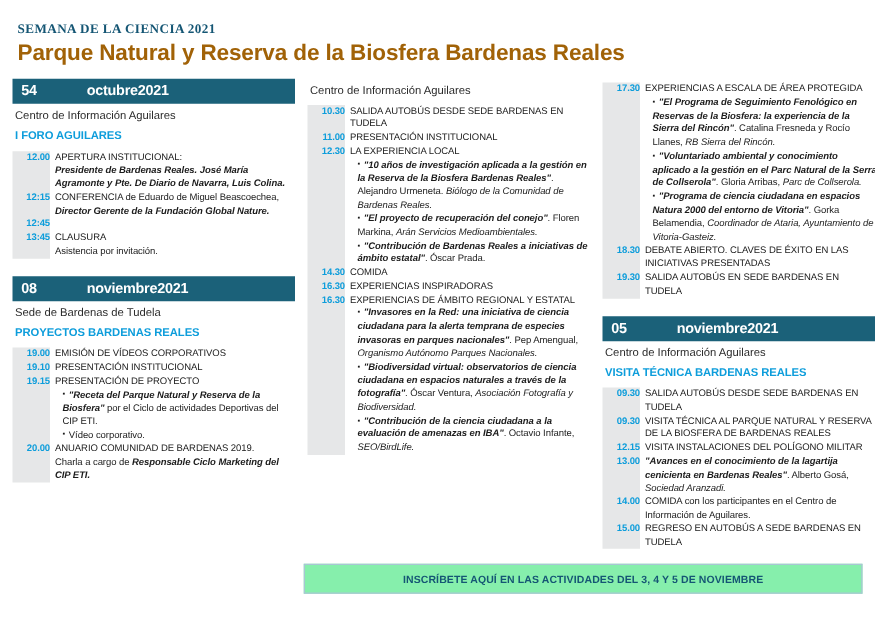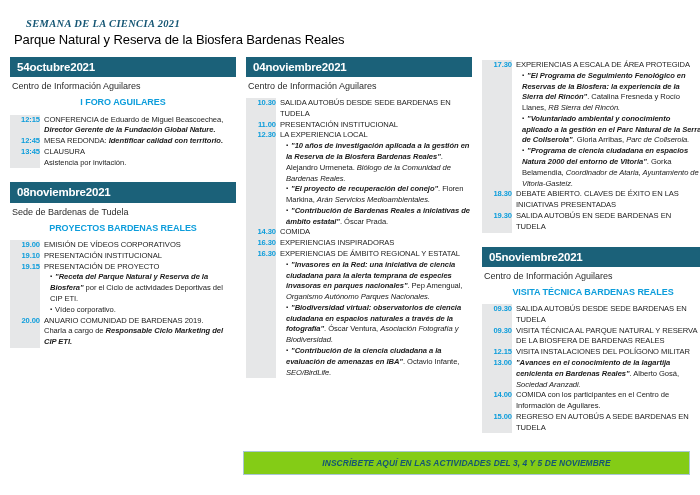--- a/index.html
+++ b/index.html
@@ -9,46 +9,46 @@
     font-family:"Liberation Sans", sans-serif;
     color:#1b1b1b;
   }
   .page{position:relative;width:700px;height:495px;box-sizing:border-box;padding:18px 10px 0 10px;}
 
   
   .masthead{padding-left:4px;}
   .kicker{
     font-family:"Liberation Serif", serif;
     font-size:10.5px;font-weight:700;letter-spacing:.35px;
-    color:#155674;margin:0 0 3px 12px;font-style:italic;
+    color:#155674;margin:0 0 3px 0;
   }
   .maintitle{
-    font-size:13px;font-weight:400;letter-spacing:-.1px;
-    color:#000000;margin:0 0 10px 0;white-space:nowrap;
+    font-size:18px;font-weight:700;letter-spacing:-.1px;
+    color:#a16207;margin:0 0 10px 0;white-space:nowrap;
   }
 
   
   .cols{display:flex;gap:10px;align-items:flex-start;}
   .col{width:226px;flex:0 0 226px;}
   .col3{width:222px;flex:0 0 222px;}
 
   
   .daybar{
     background:#1b6179;color:#ffffff;
     font-size:11.5px;font-weight:700;letter-spacing:-.2px;
     padding:3px 6px 3px 7px;line-height:1.25;
   }
   .daybar .d-num{font-weight:700;}
-  .daybar .d-mon{font-weight:700;}
+  .daybar .d-mon{font-weight:700;padding-left:40px;}
   .venue{
     font-size:9px;color:#2b2b2b;padding:4px 2px 2px 2px;line-height:1.3;
   }
   .section-title{
     font-size:9px;font-weight:700;color:#0d9ddb;letter-spacing:-.05px;
-    padding:2px 2px 3px 2px;line-height:1.28;text-align:center;
+    padding:2px 2px 3px 2px;line-height:1.28;
   }
 
   
   .sched{position:relative;margin-top:3px;}
   .sched:before{
     content:"";position:absolute;left:0;top:0;bottom:0;width:30px;
     background:#e6e7e8;
   }
   .row{display:flex;position:relative;z-index:1;align-items:flex-start;}
   .time{
@@ -65,22 +65,21 @@
   .bullet{display:block;text-indent:0;padding-left:6px;}
   .bullet:before{content:"\25AA";font-size:6px;margin-right:3px;vertical-align:1px;}
   .cont{display:block;padding-left:0;}
   .spacer{height:14px;}
 
   
   .cta{
     position:absolute;left:243px;top:451px;width:447px;height:24px;
     border:1px solid #a9c6d4;box-sizing:border-box;
     display:flex;align-items:center;justify-content:center;
-    background:#84cc16;
-    font-style:italic;
+    background:#86efac;
   }
   .cta span{
     font-size:8.4px;font-weight:700;color:#155674;letter-spacing:.1px;
   }
 </style>
 </head>
 <body>
 
 <div class="page">
 
@@ -90,26 +89,29 @@
   </div>
 
   <div class="cols">
     <div class="col">
         <div>
           <div class="daybar"><span class="d-num">54</span><span class="d-mon">octubre</span><span class="d-yr">2021</span></div>
           <div class="venue">Centro de Información Aguilares</div>
           <div class="section-title">I FORO AGUILARES</div>
           <div class="sched">
             <div class="row">
+              <div class="time">12.00</div>
+              <div class="txt">APERTURA INSTITUCIONAL:<span class="cont"><i class="bi">Presidente de Bardenas Reales. José María Agramonte y Pte. De Diario de Navarra, Luis Colina.</i></span></div>
+            </div>
+            <div class="row">
               <div class="time">12:15</div>
               <div class="txt">CONFERENCIA de Eduardo de Miguel Beascoechea, <span class="cont"><i class="bi">Director Gerente de la Fundación Global Nature.</i></span></div>
             </div>
             <div class="row">
               <div class="time">12:45</div>
-              <div class="txt">MESA REDONDA: <i class="bi">Identificar calidad con territorio.</i></div>
             </div>
             <div class="row">
               <div class="time">13:45</div>
               <div class="txt">CLAUSURA<span class="cont">Asistencia por invitación.</span></div>
             </div>
           </div>
         </div>
         <div class="spacer"></div>
         <div>
           <div class="daybar"><span class="d-num">08</span><span class="d-mon">noviembre</span><span class="d-yr">2021</span></div>
@@ -130,21 +132,20 @@
             </div>
             <div class="row">
               <div class="time">20.00</div>
               <div class="txt">ANUARIO COMUNIDAD DE BARDENAS 2019.<span class="cont">Charla a cargo de <i class="bi">Responsable Ciclo Marketing del CIP ETI.</i></span></div>
             </div>
           </div>
         </div>
       </div>
     <div class="col">
         <div>
-          <div class="daybar"><span class="d-num">04</span><span class="d-mon">noviembre</span><span class="d-yr">2021</span></div>
           <div class="venue">Centro de Información Aguilares</div>
           <div class="sched">
             <div class="row">
               <div class="time">10.30</div>
               <div class="txt">SALIDA AUTOBÚS DESDE SEDE BARDENAS EN TUDELA</div>
             </div>
             <div class="row">
               <div class="time">11.00</div>
               <div class="txt">PRESENTACIÓN INSTITUCIONAL</div>
             </div>

